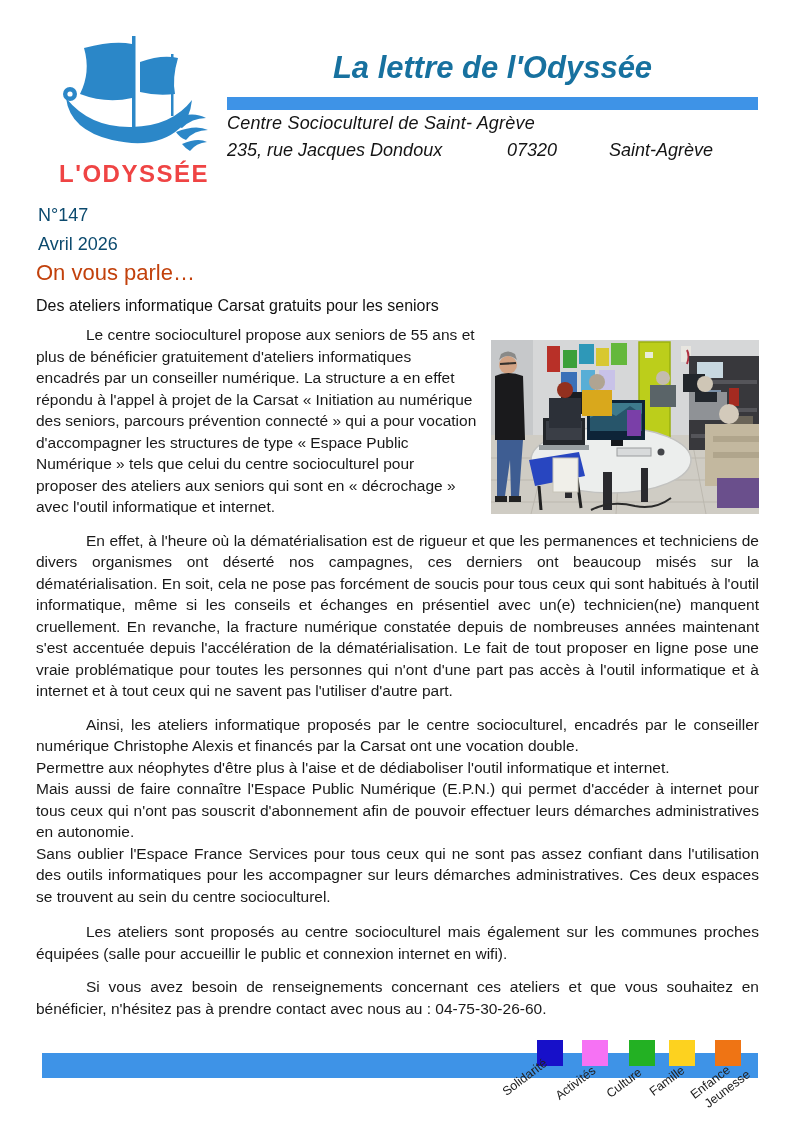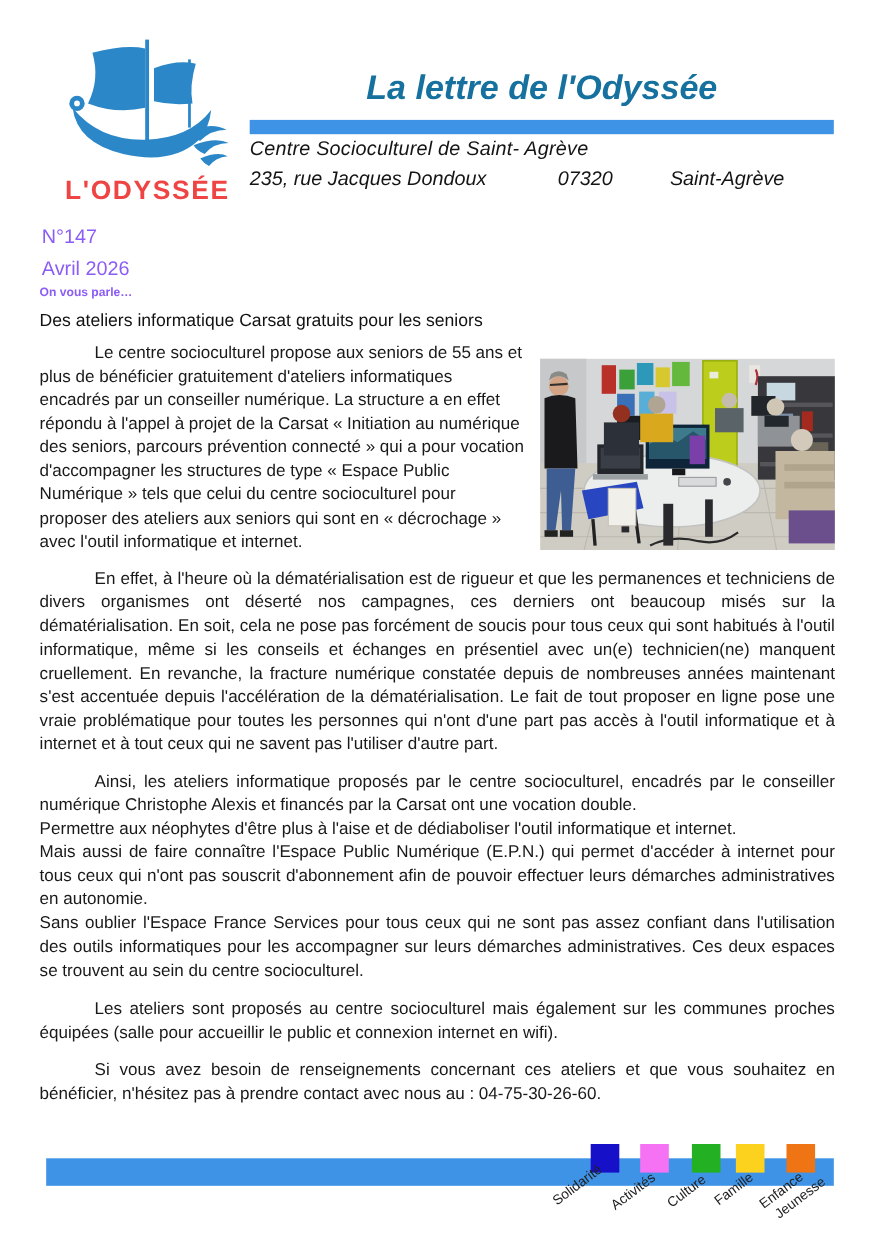--- a/index.html
+++ b/index.html
@@ -6,31 +6,31 @@
   html,body { background:#888; }
   .page {
     position:relative; width:794px; height:1123px; margin:0 auto;
     background:#ffffff; overflow:hidden;
     font-family:"Liberation Sans", sans-serif; color:#191919;
   }
   
   .logo { position:absolute; left:50px; top:34px; width:168px; text-align:center; }
   .logo svg { display:block; margin:0 auto; }
   .logo-text { color:#ef4444; font-weight:bold; font-size:24px; letter-spacing:1.5px; margin-top:-4px; }
-  .masthead { position:absolute; left:227px; top:62px; width:531px; }
+  .masthead { position:absolute; left:227px; top:50px; width:531px; }
   .nl-title { text-align:center; color:#17719f; font-weight:bold; font-style:italic; font-size:31px; }
   .head-bar { height:13px; margin-top:11px; }
   .org-line { font-style:italic; font-size:18px; color:#141414; margin-top:3px; letter-spacing:0.2px; }
   .addr-line { font-style:italic; font-size:18px; color:#141414; margin-top:6px; display:flex; }
   .addr-street { width:280px;font-style:italic; }
   .addr-cp { width:102px; }
-  .issue-block { position:absolute; left:38px; top:201px; font-size:18px; line-height:29px; color:#8b5cf6; }
+  .issue-block { position:absolute; left:38px; top:201px; font-size:18px; line-height:29px; color:#0c4a6e; }
   
   .content { position:absolute; left:36px; top:260px; width:723px; }
-  .kicker { font-weight:bold; font-size:11px; color:#8b5cf6; }
+  .kicker { font-weight:normal; font-size:22px; color:#c2410c; }
   .headline { font-weight:normal; font-size:16px; color:#111; margin-top:11px; }
   .article-body { margin-top:9px; font-size:15.5px; line-height:21.5px; }
   .photo-fig { float:right; width:268px; height:174px; margin:16px 0 6px 12px; }
   .photo-fig svg { display:block; }
   p.para { margin:0; text-align:justify; }
   p.first { text-align:left; }
   p.indent { text-indent:50px; }
   p.gap { margin-top:12px; }
   p.gap-lg { margin-top:14px; }
   p.clear { clear:both; }

